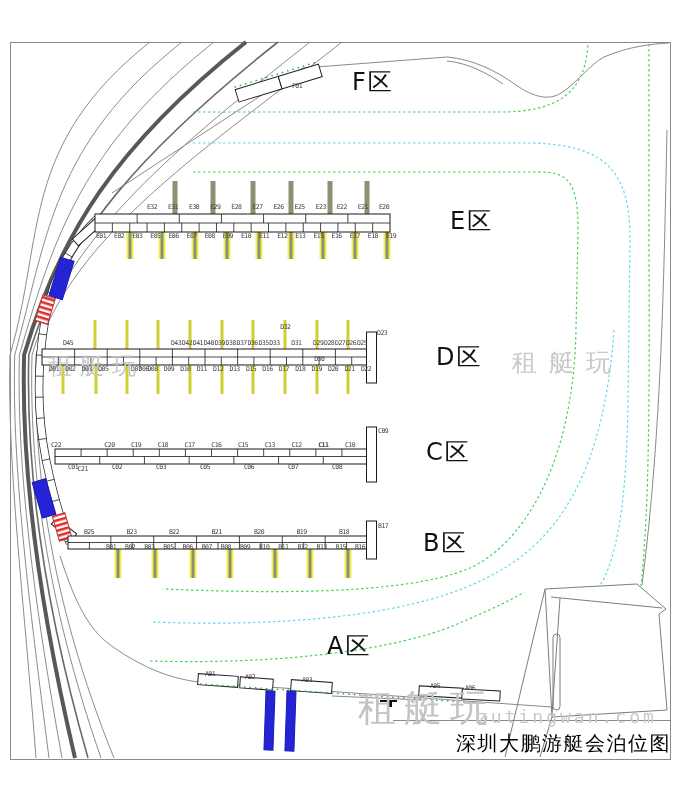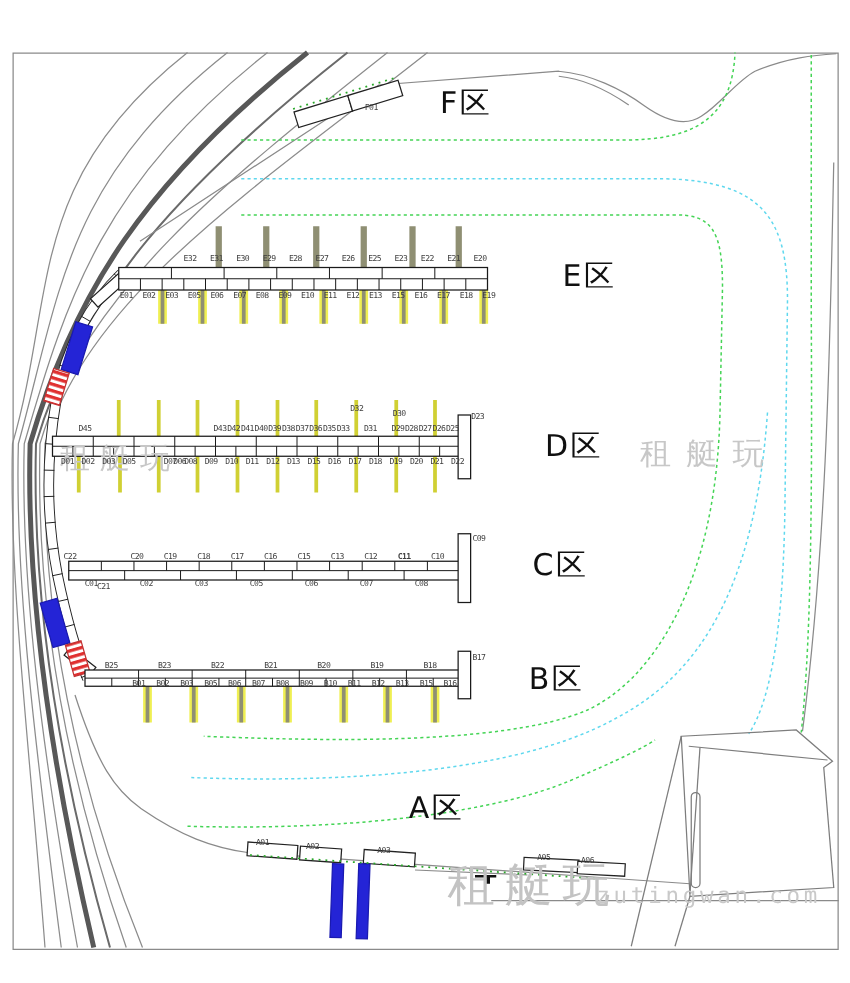--- a/index.html
+++ b/index.html
@@ -337,21 +337,21 @@
       <span class="bl" style="left: 197.882px; top: 340px;">D41</span>
       <span class="bl" style="left: 208.824px; top: 340px;">D40</span>
       <span class="bl" style="left: 219.765px; top: 340px;">D39</span>
       <span class="bl" style="left: 230.706px; top: 340px;">D38</span>
       <span class="bl" style="left: 241.647px; top: 340px;">D37</span>
       <span class="bl" style="left: 252.588px; top: 340px;">D36</span>
       <span class="bl" style="left: 263.529px; top: 340px;">D35</span>
       <span class="bl" style="left: 274.471px; top: 340px;">D33</span>
       <span class="bl" style="left: 285.412px; top: 324px;">D32</span>
       <span class="bl" style="left: 296.353px; top: 340px;">D31</span>
-      <span class="bl" style="left: 307.294px; top: 328px; padding-left: 24px;">D30</span>
+      <span class="bl" style="left: 307.294px; top: 356px; padding-left: 24px;">D30</span>
       <span class="bl" style="left: 318.235px; top: 340px;">D29</span>
       <span class="bl" style="left: 329.176px; top: 340px;">D28</span>
       <span class="bl" style="left: 340.118px; top: 340px;">D27</span>
       <span class="bl" style="left: 351.059px; top: 340px;">D26</span>
       <span class="bl" style="left: 362px; top: 340px;">D25</span>
       <span class="bl" style="left: 54px; top: 365.5px;">D01</span>
       <span class="bl" style="left: 70.4211px; top: 365.5px;">D02</span>
       <span class="bl" style="left: 86.8421px; top: 365.5px;">D03</span>
       <span class="bl" style="left: 103.263px; top: 365.5px;">D05</span>
       <span class="bl" style="left: 119.684px; top: 365.5px; margin-left: 24px;">D06</span>
@@ -417,13 +417,14 @@
       <span class="bl" style="left: 470px; top: 685px;">A06</span>
     </div>
 
   <div class="zl" style="left:352px;top:66px">F区</div>
   <div class="zl" style="left:450px;top:205px">E区</div>
   <div class="zl" style="left:436px;top:341px">D区</div>
   <div class="zl" style="left:426px;top:436px">C区</div>
   <div class="zl" style="left:423px;top:527px">B区</div>
   <div class="zl" style="left:327px;top:630px">A区</div>
 
+  <div class="map-title">深圳大鹏游艇会泊位图</div>
 </div>
 
 </body></html>

